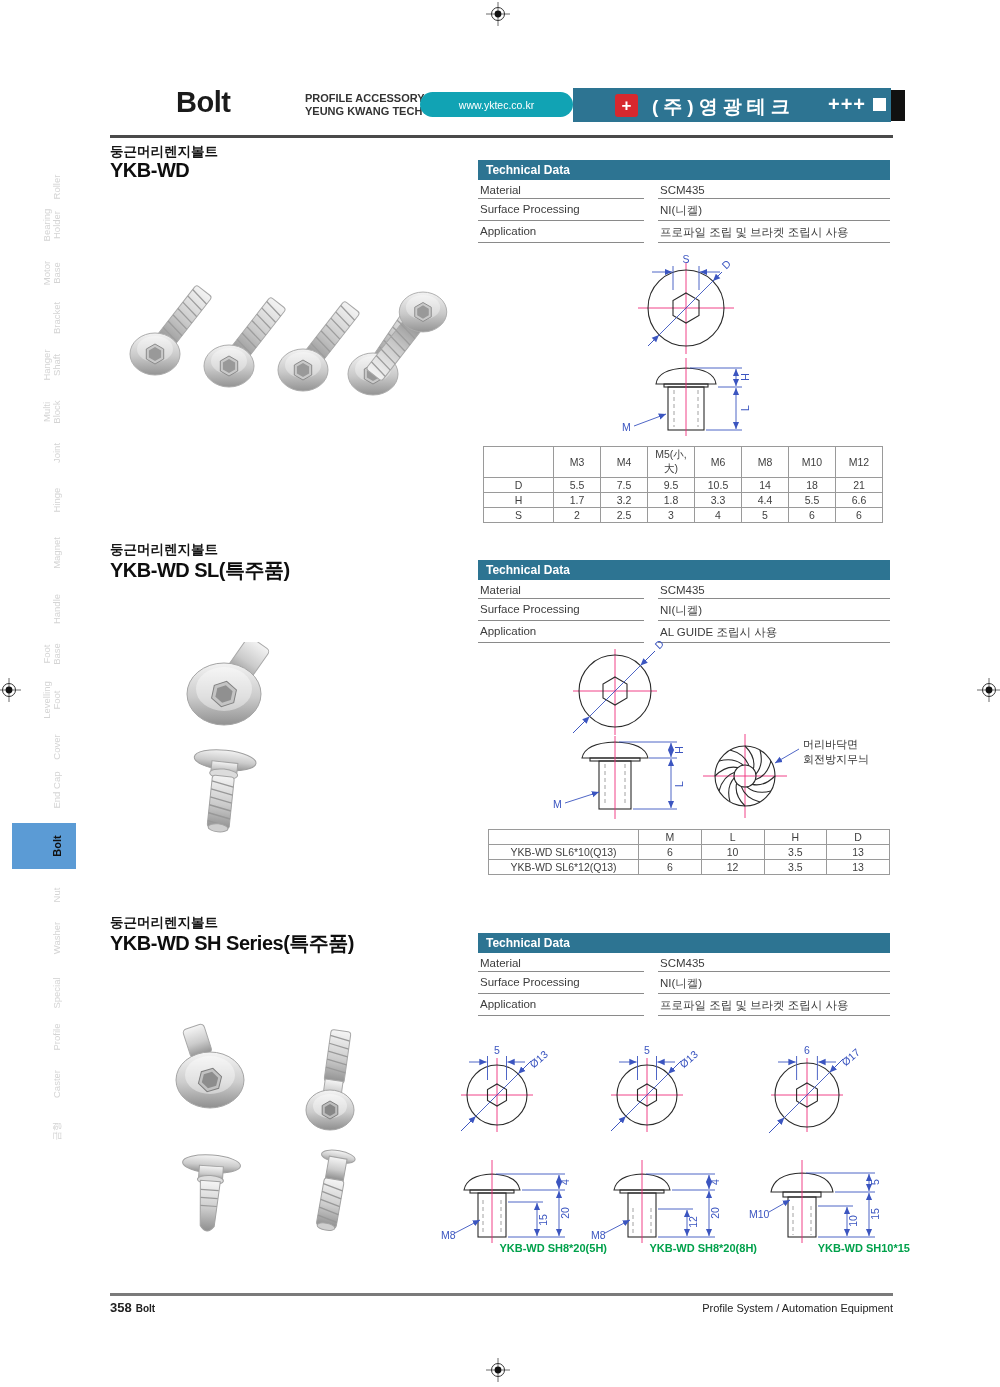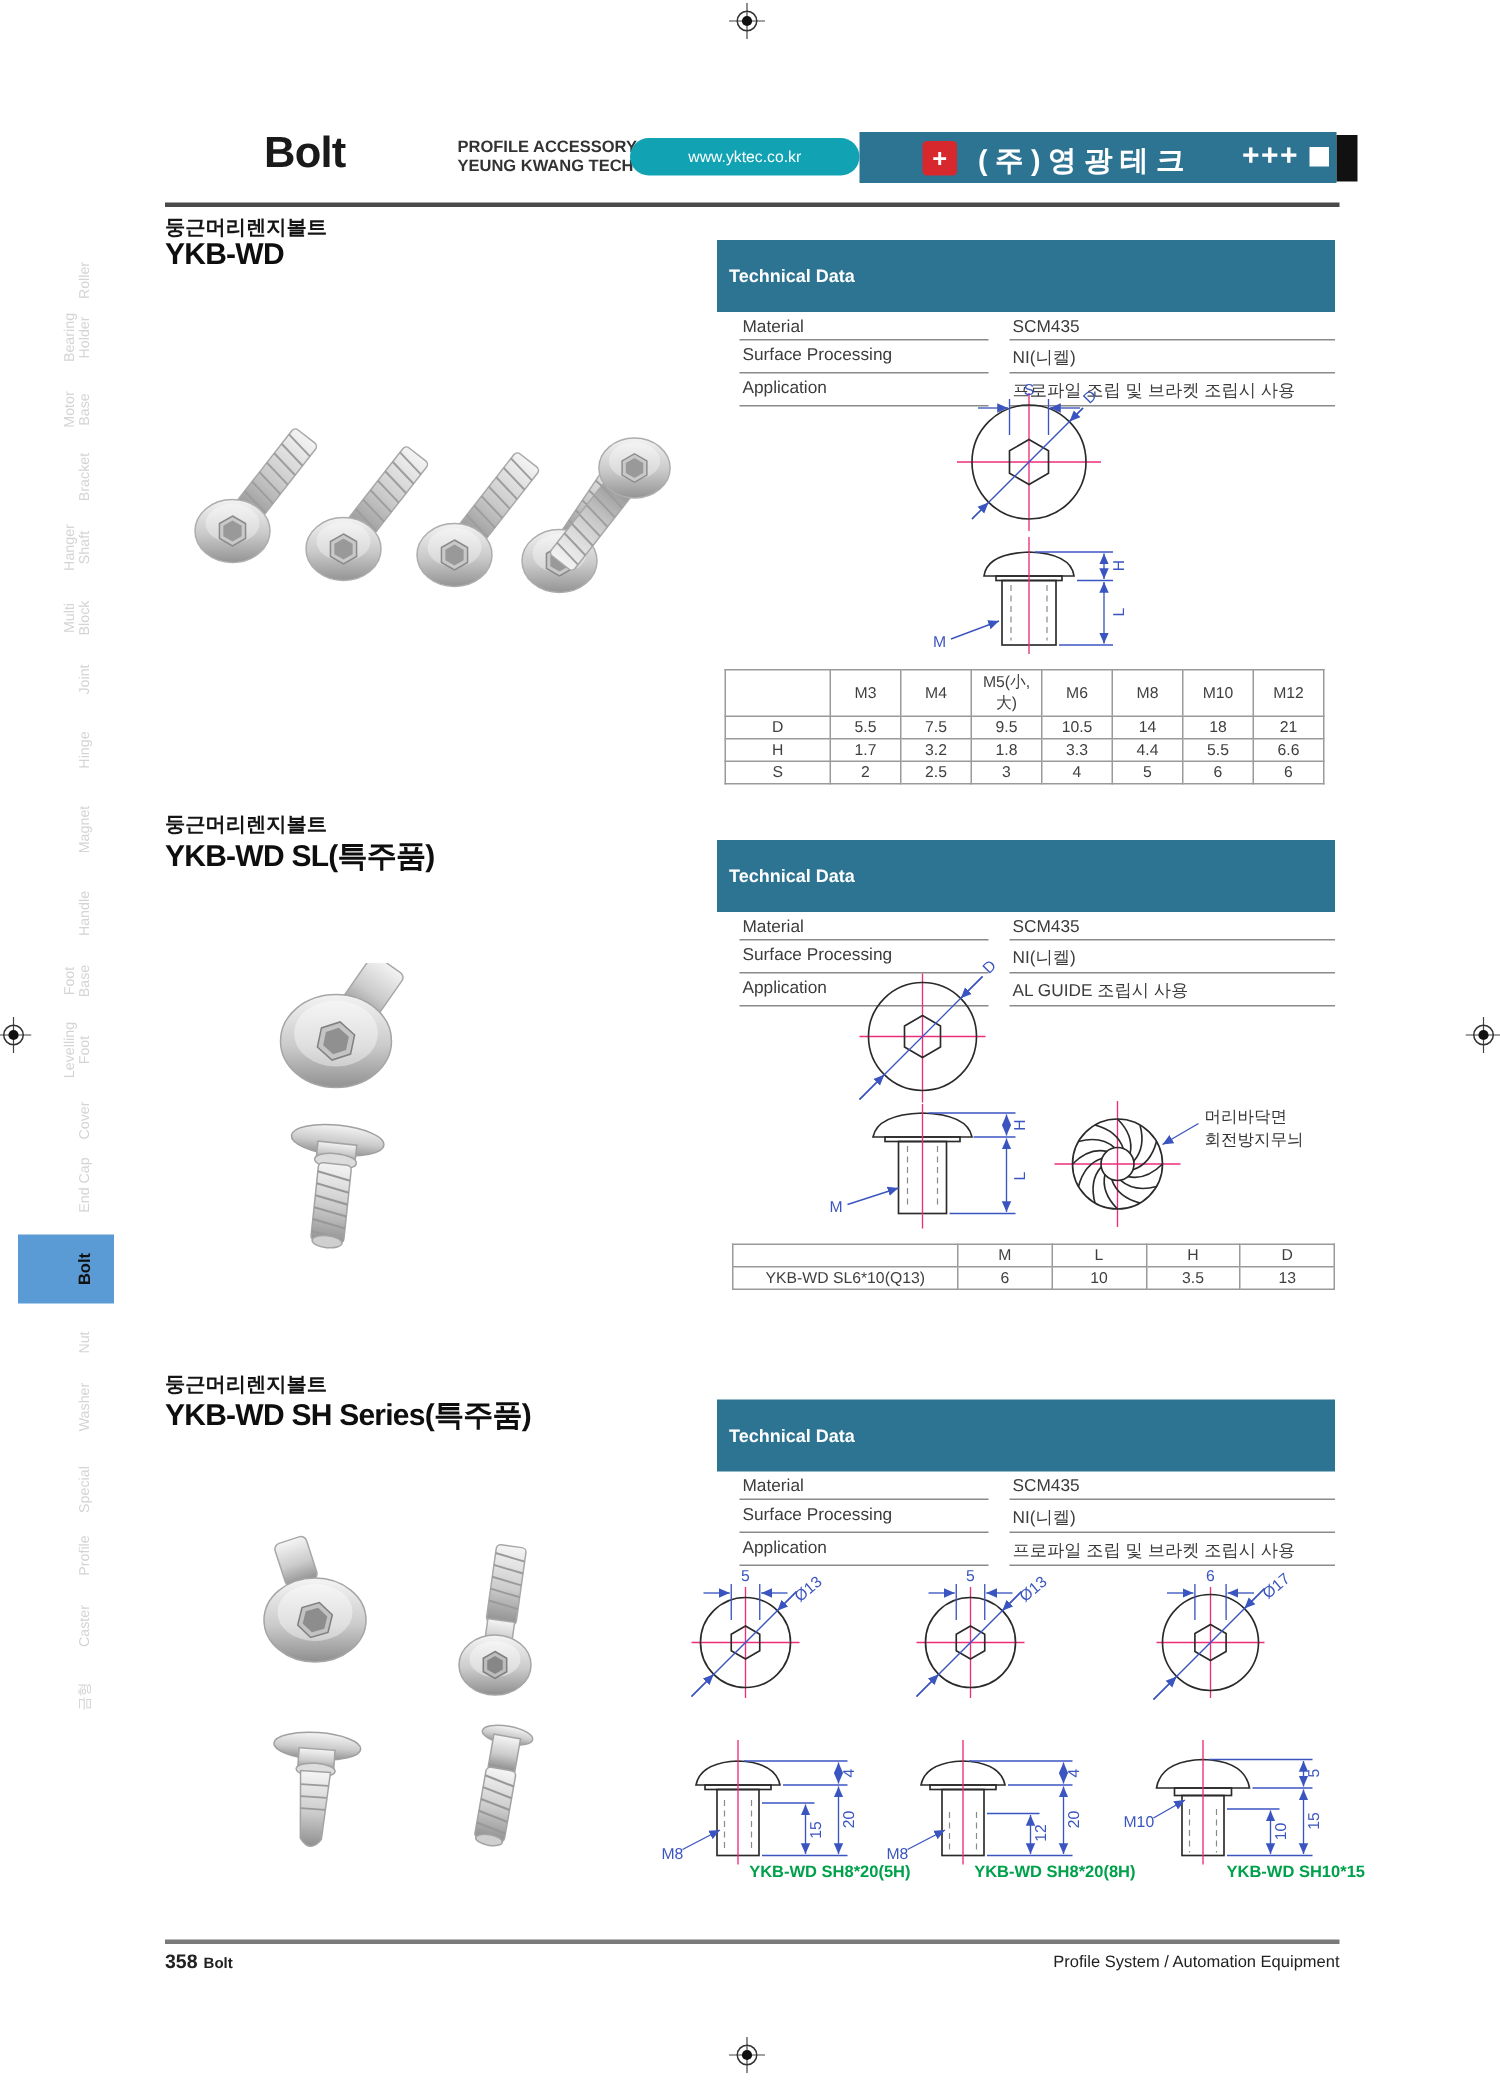--- a/index.html
+++ b/index.html
@@ -26,22 +26,22 @@
                color:#d4d4d4; white-space:pre-line; transform:translate(-50%,-50%) rotate(-90deg); }
   .side-active-box { position:absolute; left:12px; top:823px; width:64px; height:46px; background:#5b9bd5; }
   .side-item.active { color:#111; font-weight:bold; font-size:11px; }
 
   
   .ktitle { position:absolute; left:110px; font-size:13.5px; font-weight:bold; color:#151515; }
   .mtitle { position:absolute; left:110px; font-size:20px; font-weight:bold; color:#0e0e0e; letter-spacing:-0.5px; }
 
   
   .techbox { position:absolute; left:478px; width:412px; }
-  .tech-head { background:#2d7492; color:#fff; font-weight:bold; font-size:12px; padding:17px 8px; }
-  .tech-row { display:flex; gap:14px;margin-left:15px; }
+  .tech-head { background:#2d7492; color:#fff; font-weight:bold; font-size:12px; padding:3px 8px; }
+  .tech-row { display:flex; gap:14px; }
   .tech-label { width:166px; border-bottom:1px solid #8a8a8a; font-size:11.5px; color:#3c3c3c; padding:4px 0 2px 2px; }
   .tech-value { flex:1; border-bottom:1px solid #8a8a8a; font-size:11.5px; color:#3c3c3c; padding:4px 0 2px 2px; }
 
   
   .dtable { position:absolute; border-collapse:collapse; font-size:10.5px; color:#3f3f3f; text-align:center; table-layout:fixed; background:#fff; border-top:1.5px solid #555; border-bottom:1.5px solid #555; }
   .dtable th, .dtable td { border:1px solid #9a9a9a; font-weight:normal; height:14px; padding:1px 2px; }
 
   
   .drw { position:absolute; overflow:visible; }
   .ol  { fill:none; stroke:#2a2a2a; stroke-width:1.1; }
@@ -383,20 +383,27 @@
         <th>L</th>
         <th>H</th>
         <th>D</th>
       </tr>
     </thead>
     <tbody>
       <tr>
         <td style="width: 150px;">YKB-WD SL6*10(Q13)</td>
         <td>6</td>
         <td>10</td>
+        <td>3.5</td>
+        <td>13</td>
+      </tr>
+      <tr>
+        <td style="width: 150px;">YKB-WD SL6*12(Q13)</td>
+        <td>6</td>
+        <td>12</td>
         <td>3.5</td>
         <td>13</td>
       </tr>
     </tbody>
   </table>
 
 <div class="ktitle" style="top:914px">둥근머리렌지볼트</div>
 <div class="mtitle" style="top:930px">YKB-WD SH Series(특주품)</div>
 
 <div class="techbox" style="top:933px">

